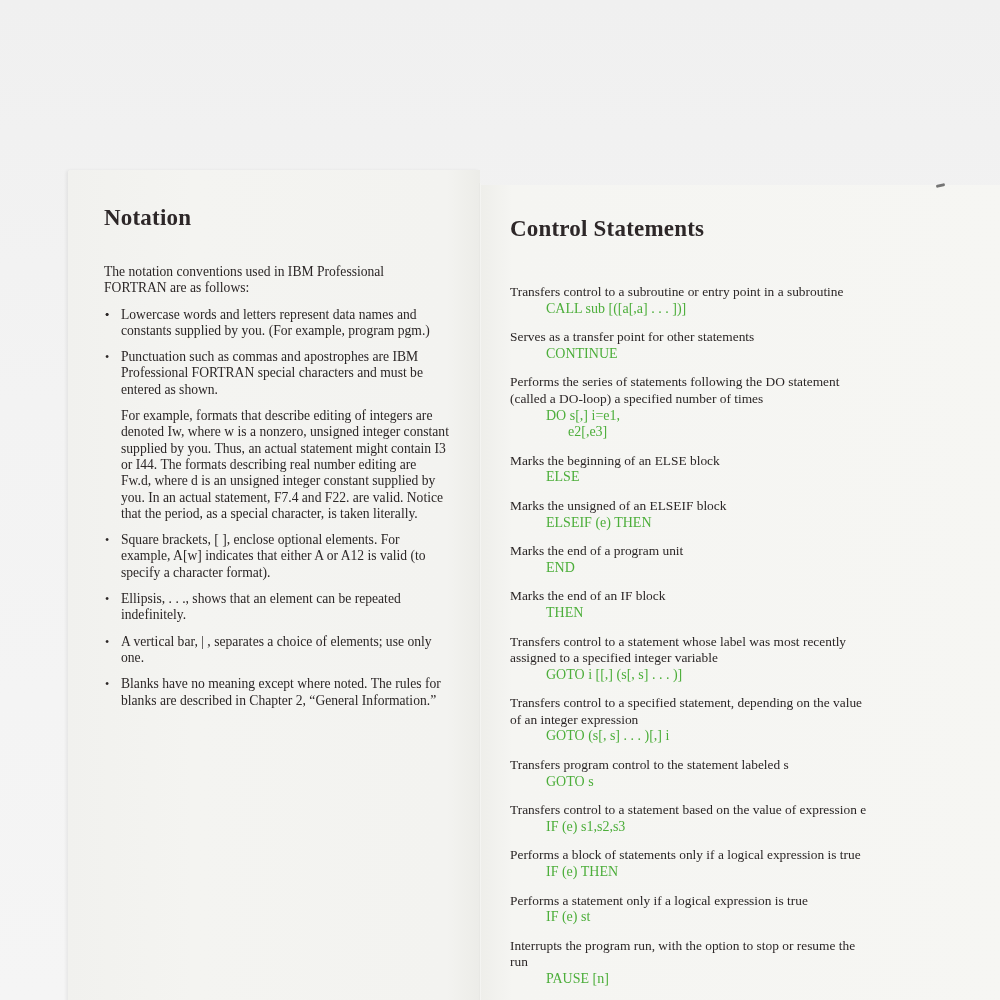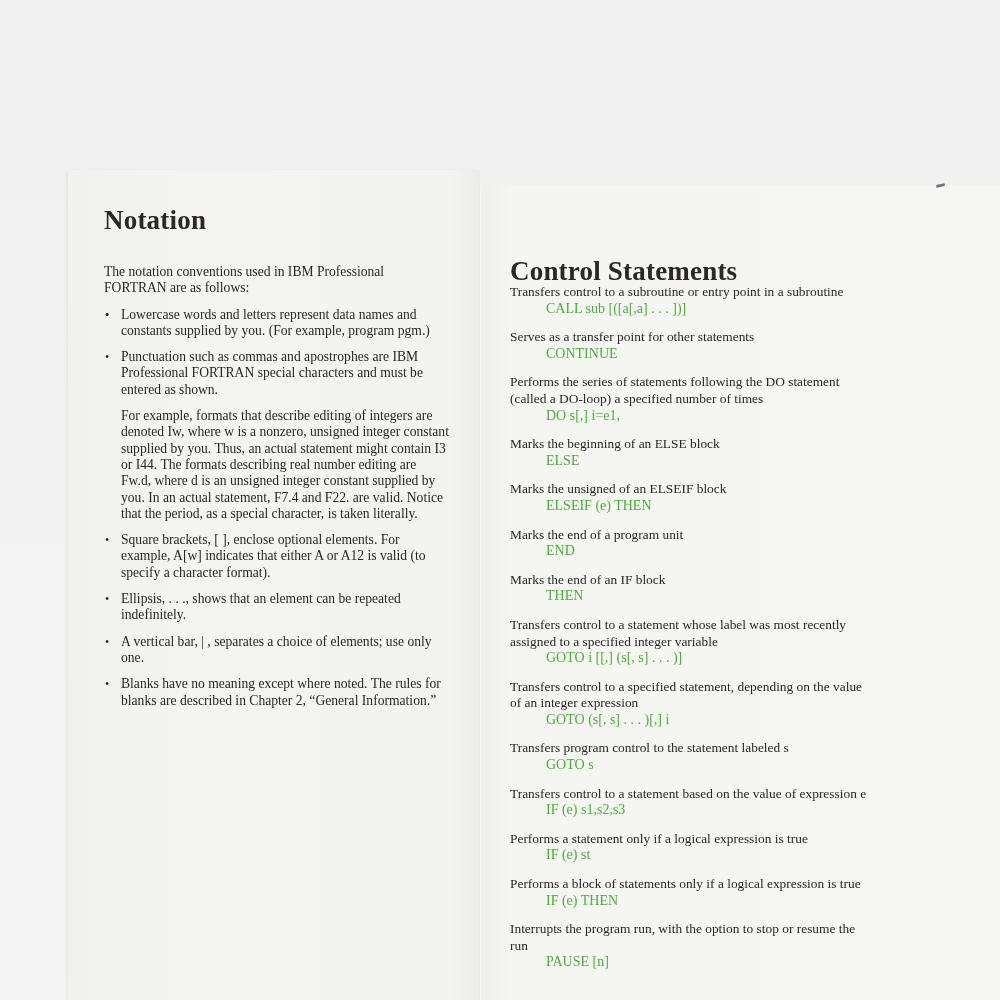--- a/index.html
+++ b/index.html
@@ -31,21 +31,21 @@
     .gutter {
       position: absolute; left: 479px; top: 183px; width: 2px; height: 830px;
       background: linear-gradient(90deg, #e2e2de, #fafaf8);
     }
     .speck {
       position: absolute; left: 936px; top: 184px; width: 9px; height: 3px;
       background: #555; border-radius: 2px; transform: rotate(-12deg); opacity: 0.8;
     }
 
     h1 {
-      margin: 0; font-weight: bold; font-size: 27px; color: #2d2728;
+      margin: 0; font-weight: bold; font-size: 23px; color: #2d2728;
       position: absolute; letter-spacing: 0.2px;
     }
     .left-col {
       position: absolute; left: 104px; top: 264px; width: 345px;
       font-size: 13.6px; line-height: 16.3px;
     }
     .left-col p { margin: 0 0 10px 0; }
     .bullets { list-style: none; margin: 0; padding: 0; }
     .bullets li { position: relative; padding-left: 17px; margin: 0 0 10px 0; }
     .bullets li .dot {
@@ -104,34 +104,34 @@
       <span class="dot">•</span>
       <span>A vertical bar, | , separates a choice of elements; use only one.</span>
     </li>
     <li>
       <span class="dot">•</span>
       <span>Blanks have no meaning except where noted. The rules for blanks are described in Chapter 2, “General Information.”</span>
     </li>
   </ul>
 </div>
 
-<h1 style="left:510px; top:216px;margin-top:40px;">Control Statements</h1>
+<h1 style="left:510px; top:216px;">Control Statements</h1>
 
 <div class="right-col">
   <div class="stmt">
     <span class="desc">Transfers control to a subroutine or entry point in a subroutine</span>
     <span class="code"><span>CALL</span><span class="it"> sub [([a[,a] . . . ])]</span></span>
   </div>
   <div class="stmt">
     <span class="desc">Serves as a transfer point for other statements</span>
     <span class="code"><span>CONTINUE</span></span>
   </div>
   <div class="stmt">
     <span class="desc">Performs the series of statements following the DO statement (called a DO-loop) a specified number of times</span>
-    <span class="code"><span>DO</span><span class="it"> s[,] i=e1,</span></span>
+    <span class="code"><span>DO</span><span class="it"> s[,] i=e1,</span><span class="cont it">e2[,e3]</span></span>
   </div>
   <div class="stmt">
     <span class="desc">Marks the beginning of an ELSE block</span>
     <span class="code"><span>ELSE</span></span>
   </div>
   <div class="stmt">
     <span class="desc">Marks the unsigned of an ELSEIF block</span>
     <span class="code"><span>ELSEIF</span><span class="it"> (e) </span><span>THEN</span></span>
   </div>
   <div class="stmt">
@@ -152,24 +152,24 @@
   </div>
   <div class="stmt">
     <span class="desc">Transfers program control to the statement labeled s</span>
     <span class="code"><span>GOTO</span><span class="it"> s</span></span>
   </div>
   <div class="stmt">
     <span class="desc">Transfers control to a statement based on the value of expression e</span>
     <span class="code"><span>IF</span><span class="it"> (e) s1,s2,s3</span></span>
   </div>
   <div class="stmt">
+    <span class="desc">Performs a block of statements only if a logical expression is true</span>
+    <span class="code"><span>IF</span><span class="it"> (e) </span><span>THEN</span></span>
+  </div>
+  <div class="stmt">
     <span class="desc">Performs a statement only if a logical expression is true</span>
     <span class="code"><span>IF</span><span class="it"> (e) st</span></span>
-  </div>
-  <div class="stmt">
-    <span class="desc">Performs a block of statements only if a logical expression is true</span>
-    <span class="code"><span>IF</span><span class="it"> (e) </span><span>THEN</span></span>
   </div>
   <div class="stmt">
     <span class="desc">Interrupts the program run, with the option to stop or resume the run</span>
     <span class="code"><span>PAUSE</span><span class="it"> [n]</span></span>
   </div>
 </div>
 
 </body></html>

